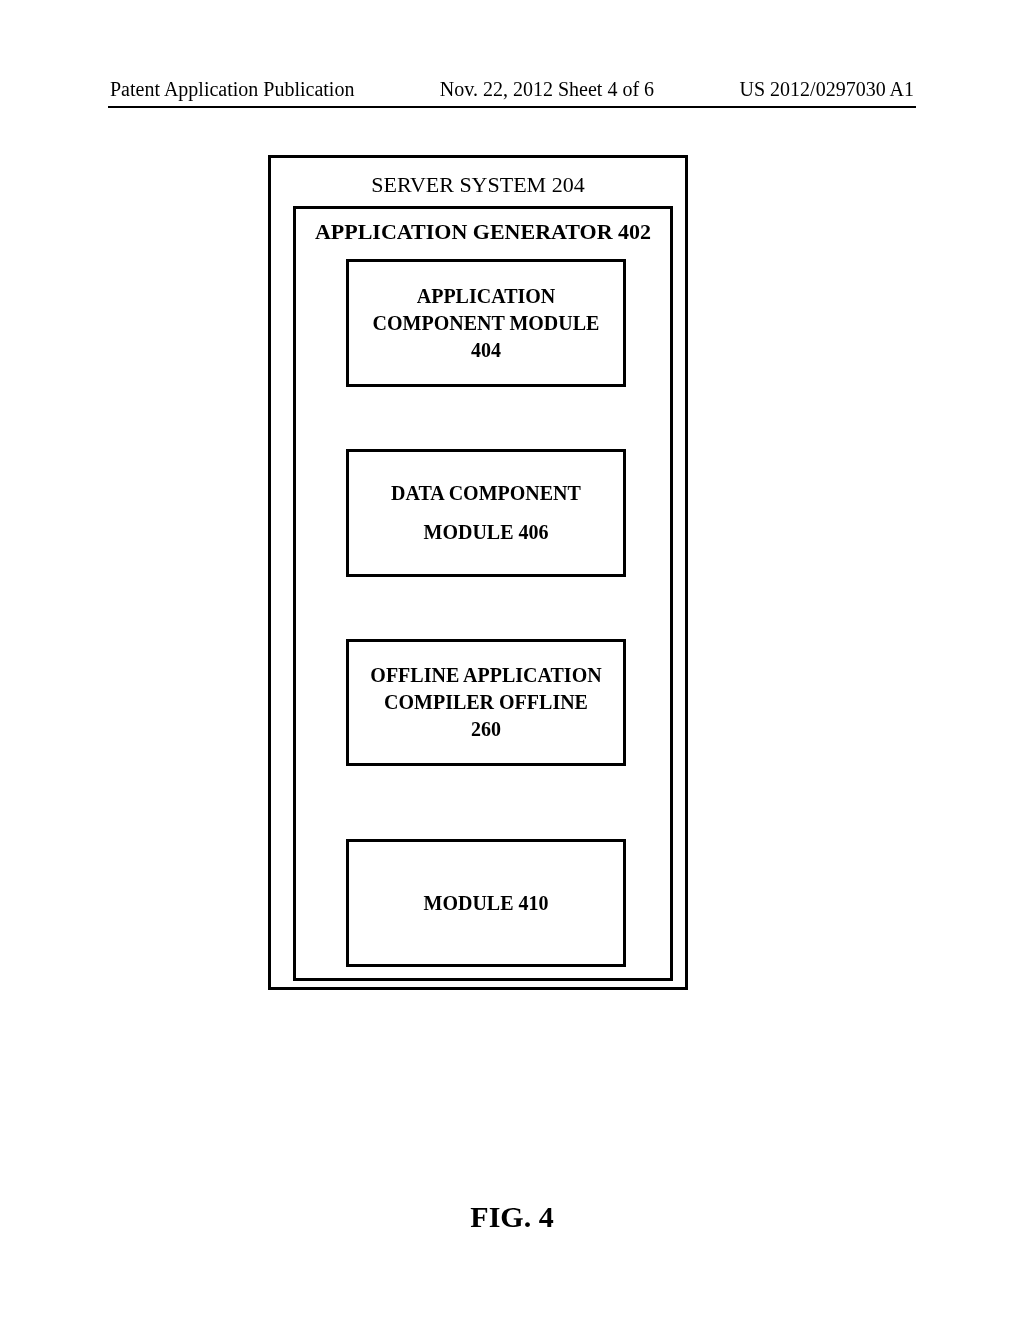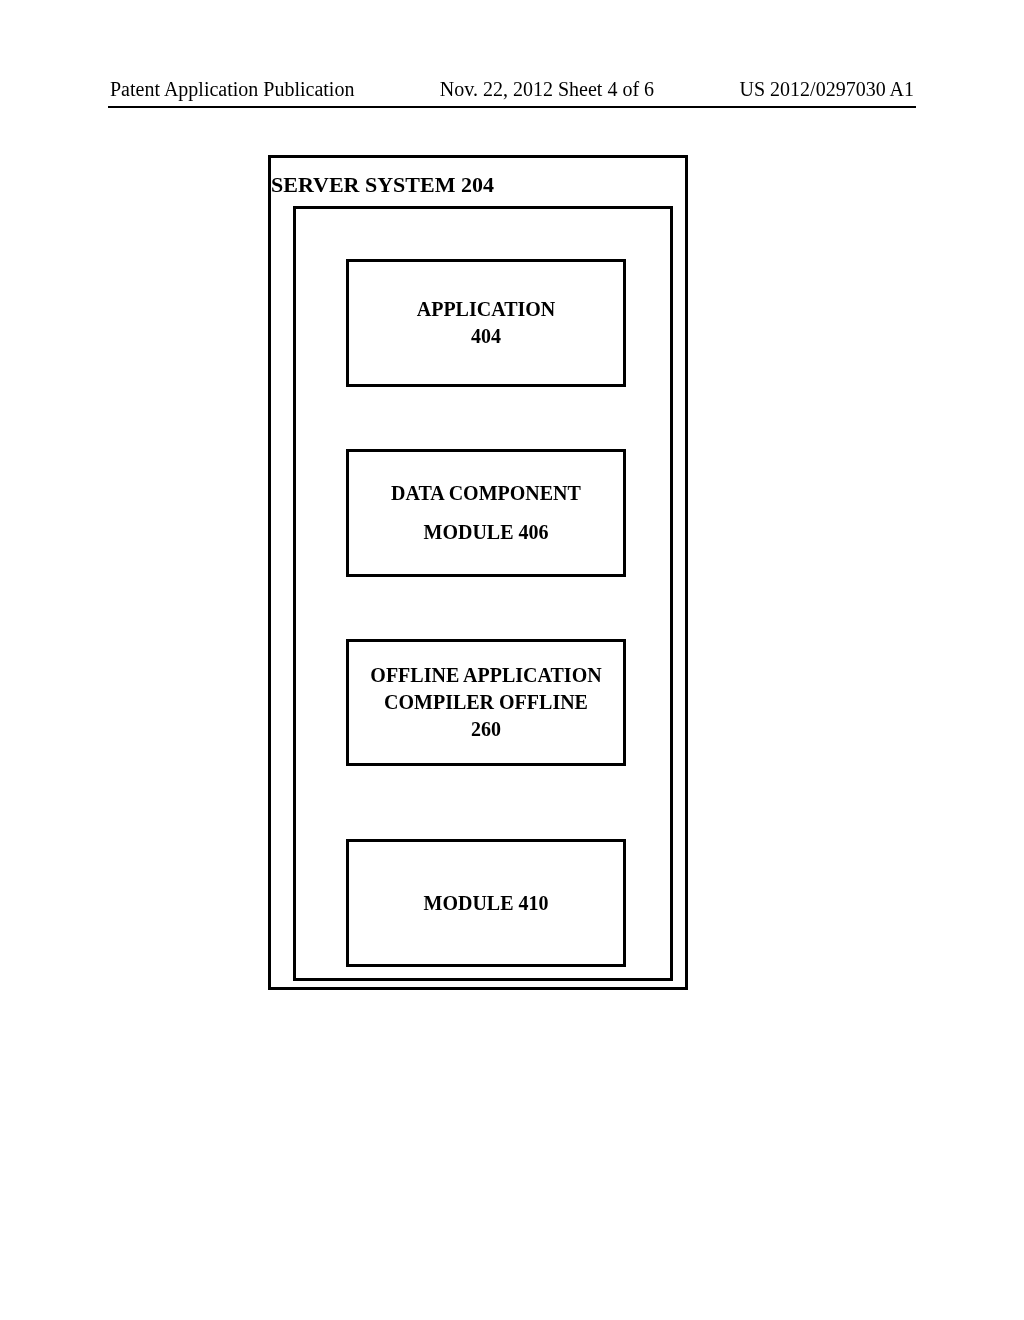--- a/index.html
+++ b/index.html
@@ -5,21 +5,21 @@
   * { box-sizing: border-box; margin: 0; padding: 0; }
   html, body { width: 1024px; height: 1320px; background: #fff; font-family: "Times New Roman", Times, serif; color: #000; }
   .page { position: relative; width: 1024px; height: 1320px; }
   .header { position: absolute; top: 78px; left: 110px; right: 110px; display: flex; justify-content: space-between; font-size: 20px; }
   .header .pub { }
   .header .date { }
   .header .num { }
   .hr { position: absolute; top: 106px; left: 108px; right: 108px; height: 2px; background: #000; }
 
   .outer-box { position: absolute; top: 155px; left: 268px; width: 420px; height: 835px; border: 3px solid #000; padding-top: 14px; }
-  .outer-title { text-align: left; font-weight: bold; font-size: 22px; }
+  .outer-title { text-align: center; font-weight: normal; font-size: 22px; }
 
   .inner-box { position: absolute; top: 48px; left: 22px; width: 380px; height: 775px; border: 3px solid #000; padding-top: 10px; }
   .inner-title { text-align: center; font-weight: bold; font-size: 22px; }
 
   .module { position: absolute; left: 50px; width: 280px; border: 3px solid #000; display: flex; flex-direction: column; align-items: center; justify-content: center; text-align: center; font-weight: bold; font-size: 20px; line-height: 1.35; padding: 6px 8px; }
   .m1 { top: 50px; height: 128px; padding-left: 8px; }
   .m2 { top: 240px; height: 128px; gap: 12px; }
   .m3 { top: 430px; height: 127px; }
   .m4 { top: 630px; height: 128px; }
 
@@ -34,23 +34,25 @@
     <span class="pub">Patent Application Publication</span>
     <span class="date">Nov. 22, 2012  Sheet 4 of 6</span>
     <span class="num">US 2012/0297030 A1</span>
   </div>
   <div class="hr"></div>
 
   <div class="outer-box">
     <div class="outer-title">SERVER SYSTEM 204</div>
 
     <div class="inner-box">
+      <div class="inner-title">APPLICATION GENERATOR 402</div>
 
       <div class="module m1">
         <span>APPLICATION</span>
+        <span>COMPONENT MODULE</span>
         <span>404</span>
       </div>
 
       <div class="module m2">
         <span>DATA COMPONENT</span>
         <span>MODULE 406</span>
       </div>
 
       <div class="module m3">
         <span>OFFLINE APPLICATION</span>
@@ -58,14 +60,15 @@
         <span>260</span>
       </div>
 
       <div class="module m4">
         <span>MODULE 410</span>
       </div>
 
     </div>
   </div>
 
+  <div class="figcap">FIG. 4</div>
 
 </div>
 
 </body></html>

